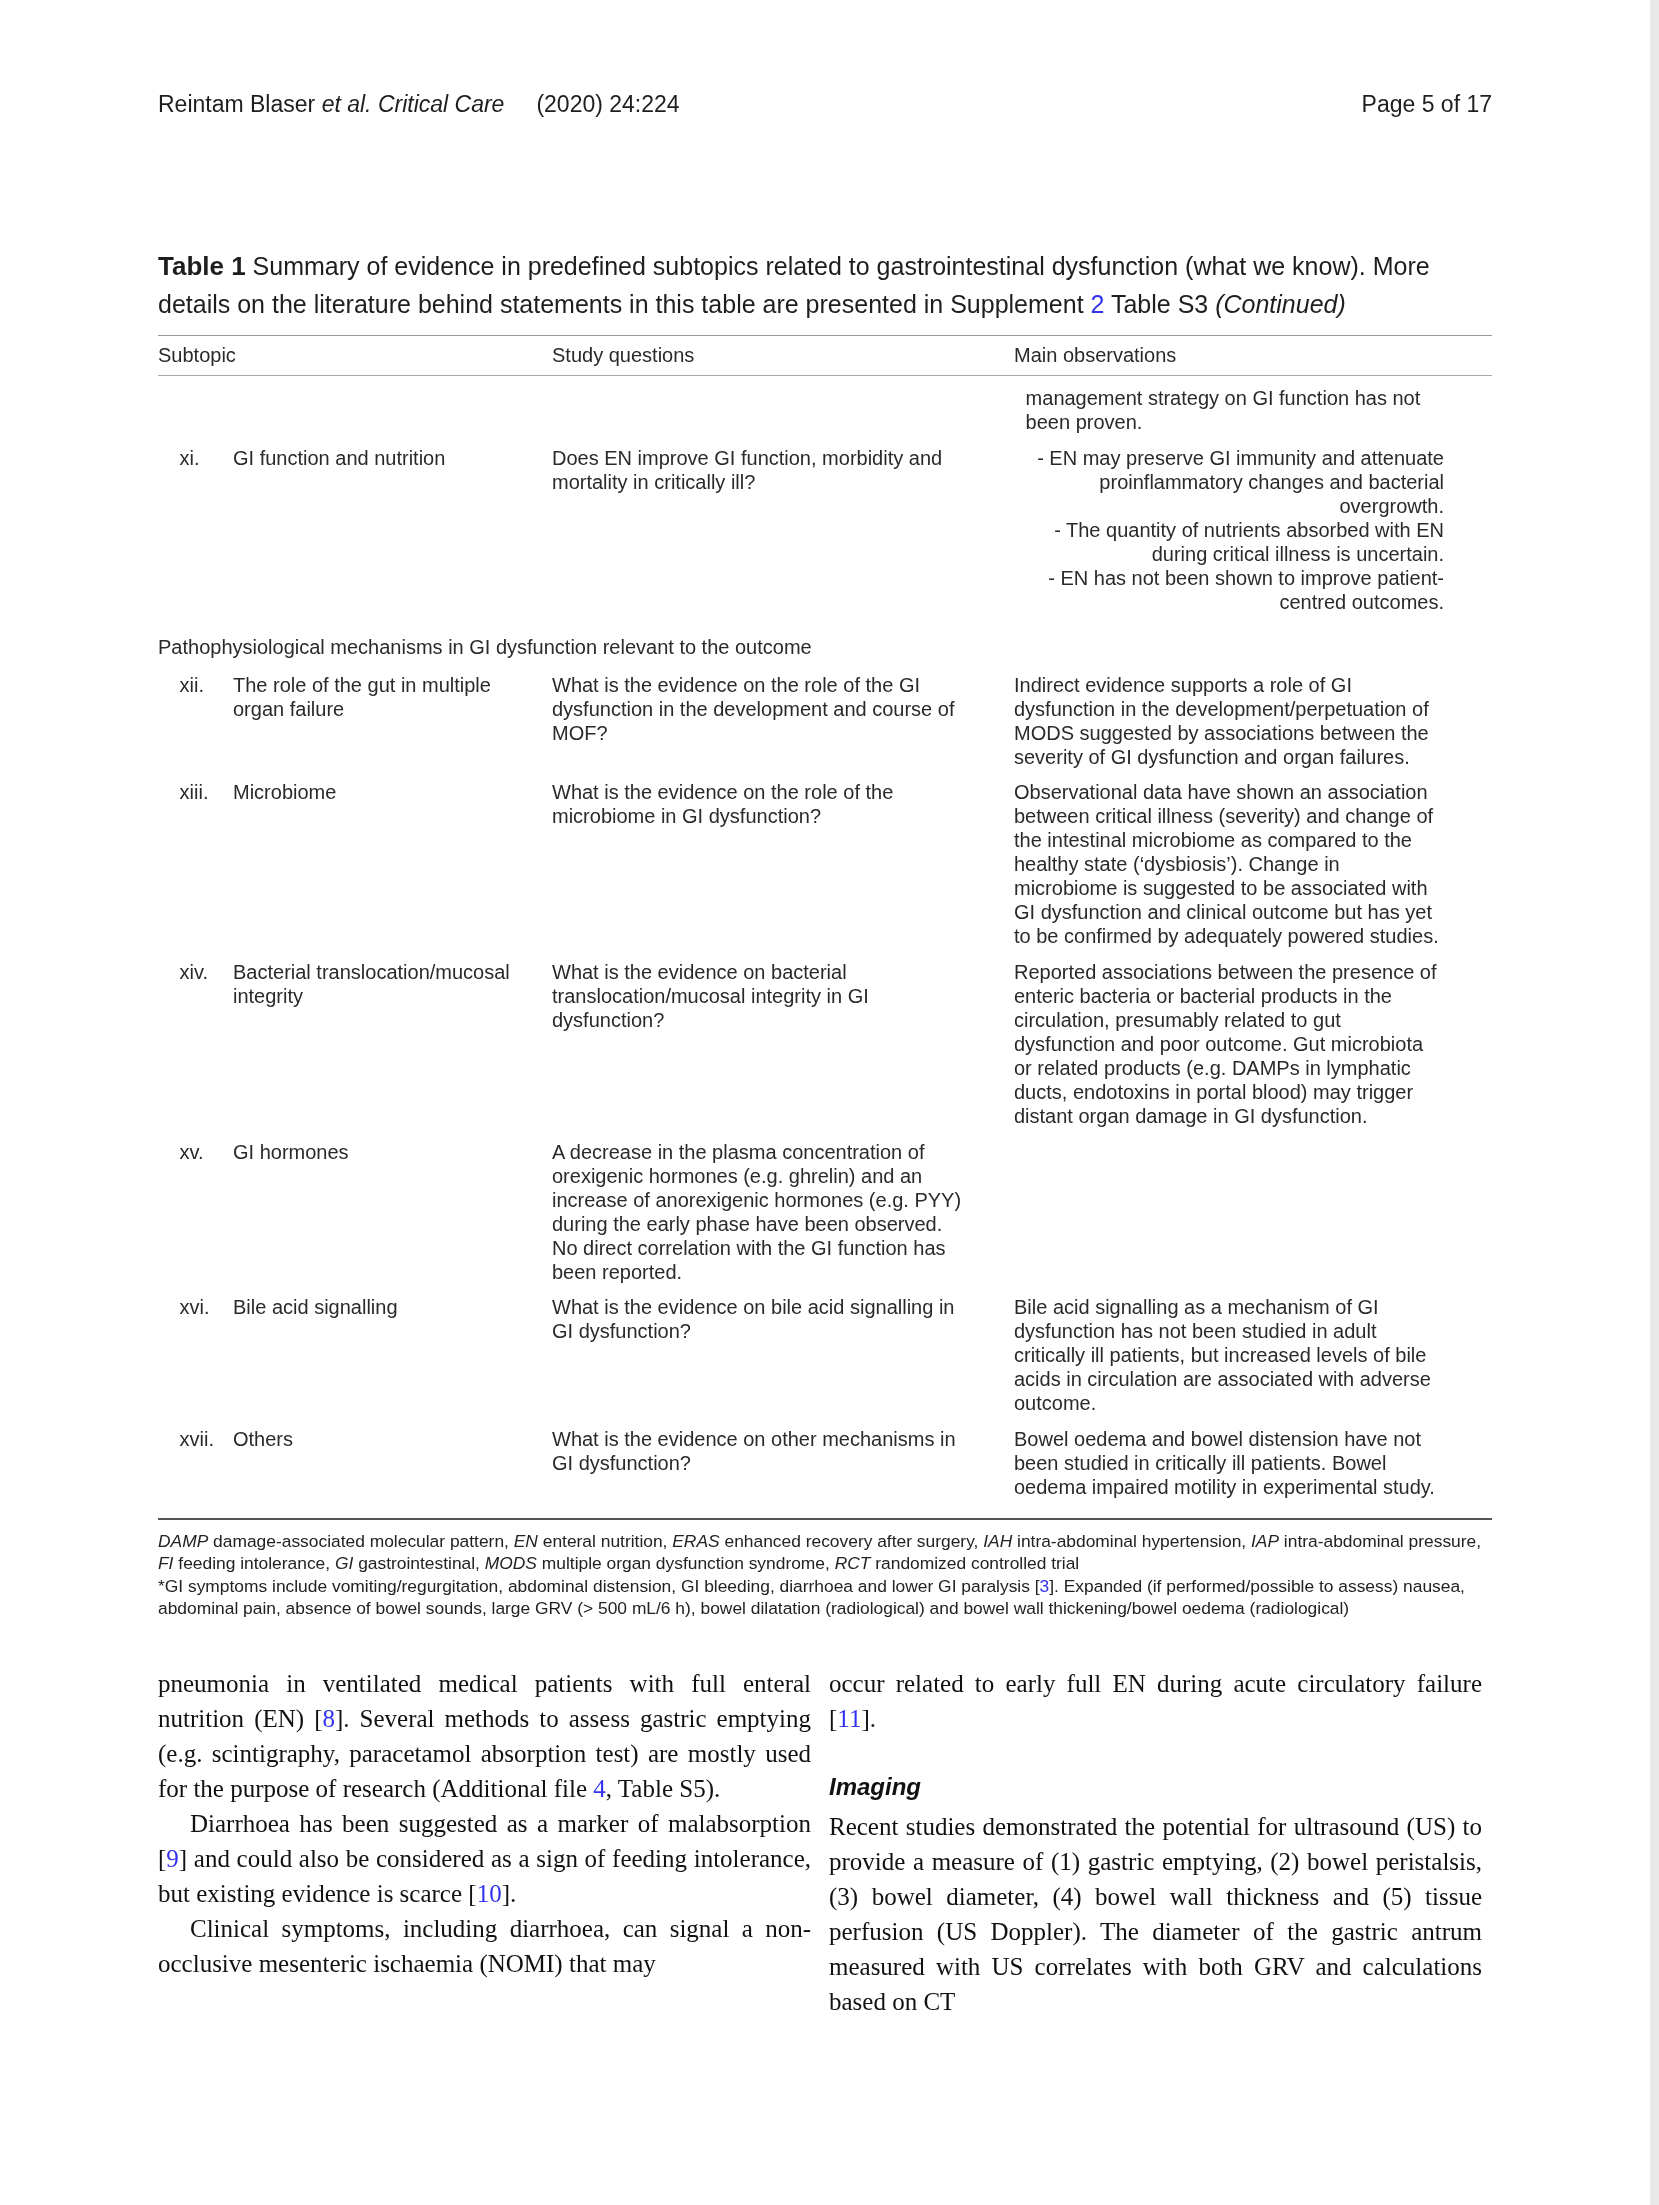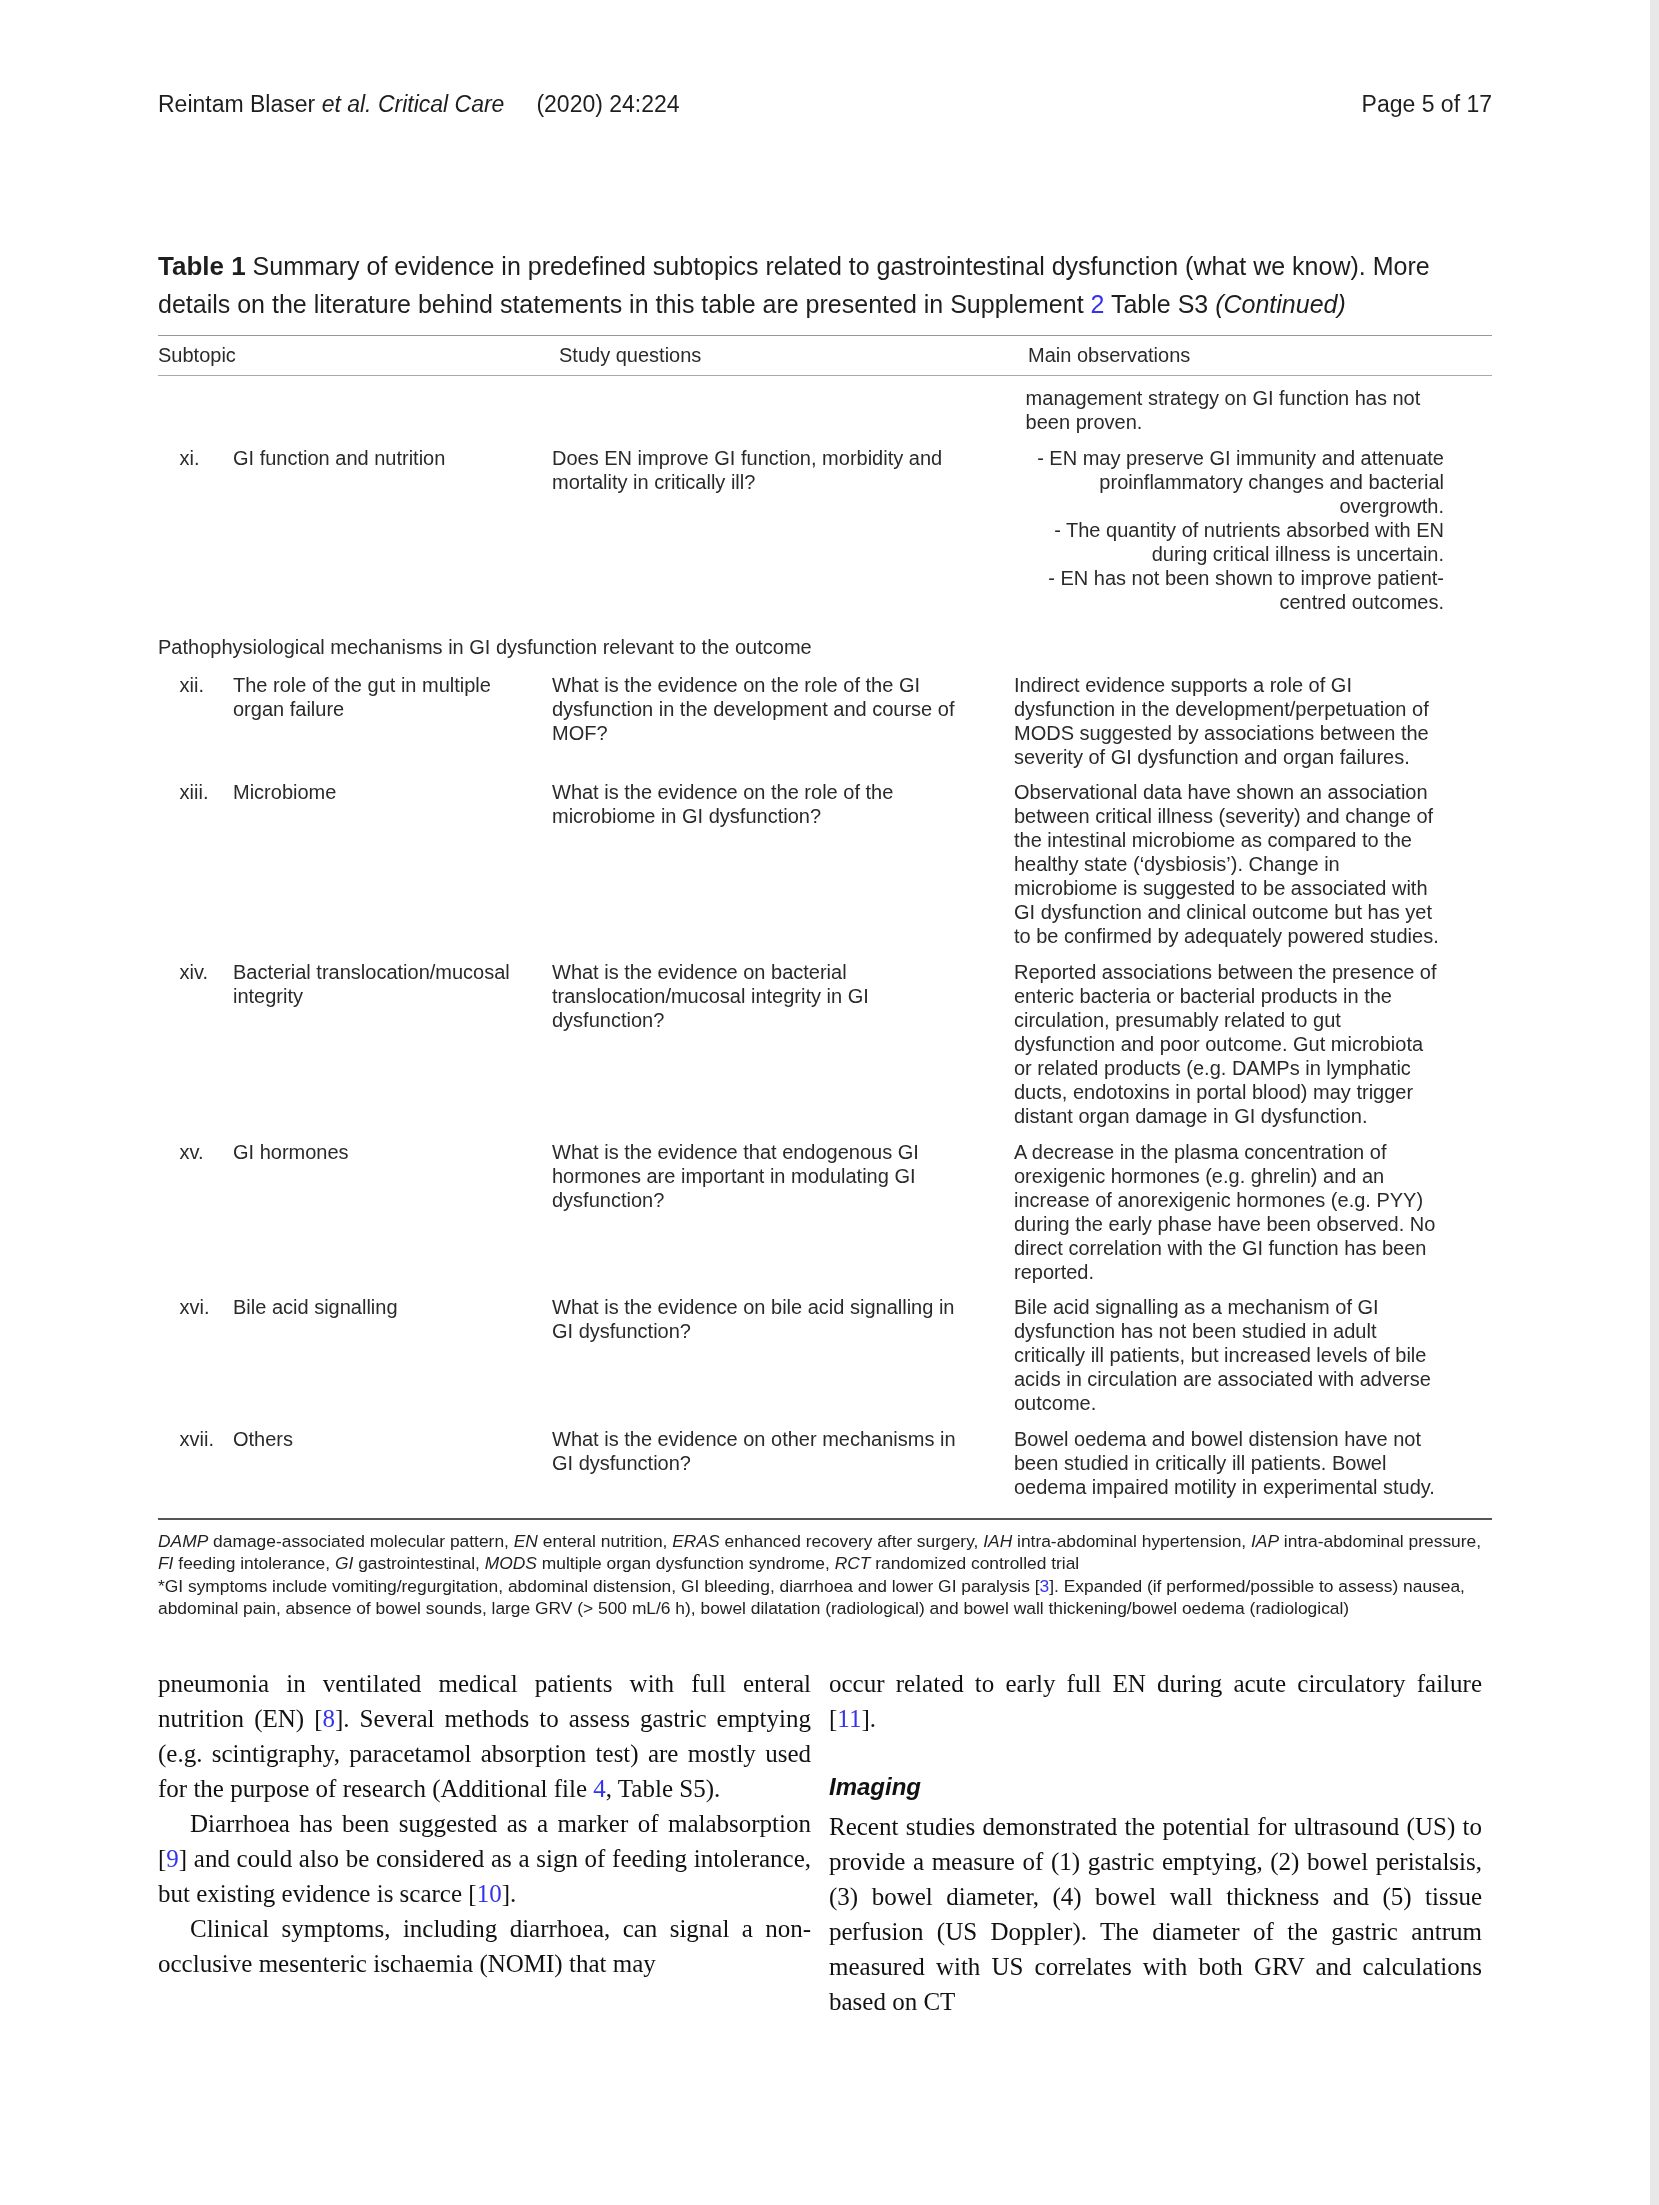--- a/index.html
+++ b/index.html
@@ -15,21 +15,21 @@
   
   .runhead{display:flex;justify-content:space-between;font-size:23px;line-height:28px;}
   
   .table-title{margin-top:129px;font-size:25px;line-height:38px;width:1299px;}
   .table-title .bd{font-size:26px}
   
   .tbl{margin-top:11.6px;}
   .thead{
     display:grid;grid-template-columns:394px 462px 1fr;
     border-top:1.7px solid #989898;border-bottom:1.7px solid #a8a8a8;
-    padding:7.5px 0 8.3px 0;font-size:20px;color:#2a2a2a;gap:7px;
+    padding:7.5px 0 8.3px 0;font-size:20px;color:#2a2a2a;
   }
   .tbody{border-bottom:2.5px solid #555555;padding-bottom:13.3px;}
   .trow{display:grid;grid-template-columns:394px 462px 1fr;padding:5.8px 0;}
   .trow.cont{padding-top:10px;}
   .cell{font-size:20px;line-height:24px;color:#2a2a2a;}
   .cell.subtopic{display:flex;}
   .num{flex:0 0 75px;box-sizing:border-box;padding-left:21.6px;}
   .topic{flex:1 1 auto;padding-right:33px;}
   .cell.question{padding-right:41px;}
   .cell.obs{padding-right:48px;}
@@ -116,21 +116,20 @@
           <div class="cell question">What is the evidence on bacterial translocation/mucosal integrity in GI dysfunction?</div>
           <div class="cell obs">
             <div>Reported associations between the presence of enteric bacteria or bacterial products in the circulation, presumably related to gut dysfunction and poor outcome. Gut microbiota or related products (e.g. DAMPs in lymphatic ducts, endotoxins in portal blood) may trigger distant organ damage in GI dysfunction.</div>
           </div>
         </div>
         <div class="trow">
           <div class="cell subtopic">
             <span class="num">xv.</span>
             <span class="topic">GI hormones</span>
           </div>
-          <div class="cell question">What is the evidence that endogenous GI hormones are important in modulating GI dysfunction?</div>
           <div class="cell obs">
             <div>A decrease in the plasma concentration of orexigenic hormones (e.g. ghrelin) and an increase of anorexigenic hormones (e.g. PYY) during the early phase have been observed. No direct correlation with the GI function has been reported.</div>
           </div>
         </div>
         <div class="trow">
           <div class="cell subtopic">
             <span class="num">xvi.</span>
             <span class="topic">Bile acid signalling</span>
           </div>
           <div class="cell question">What is the evidence on bile acid signalling in GI dysfunction?</div>

